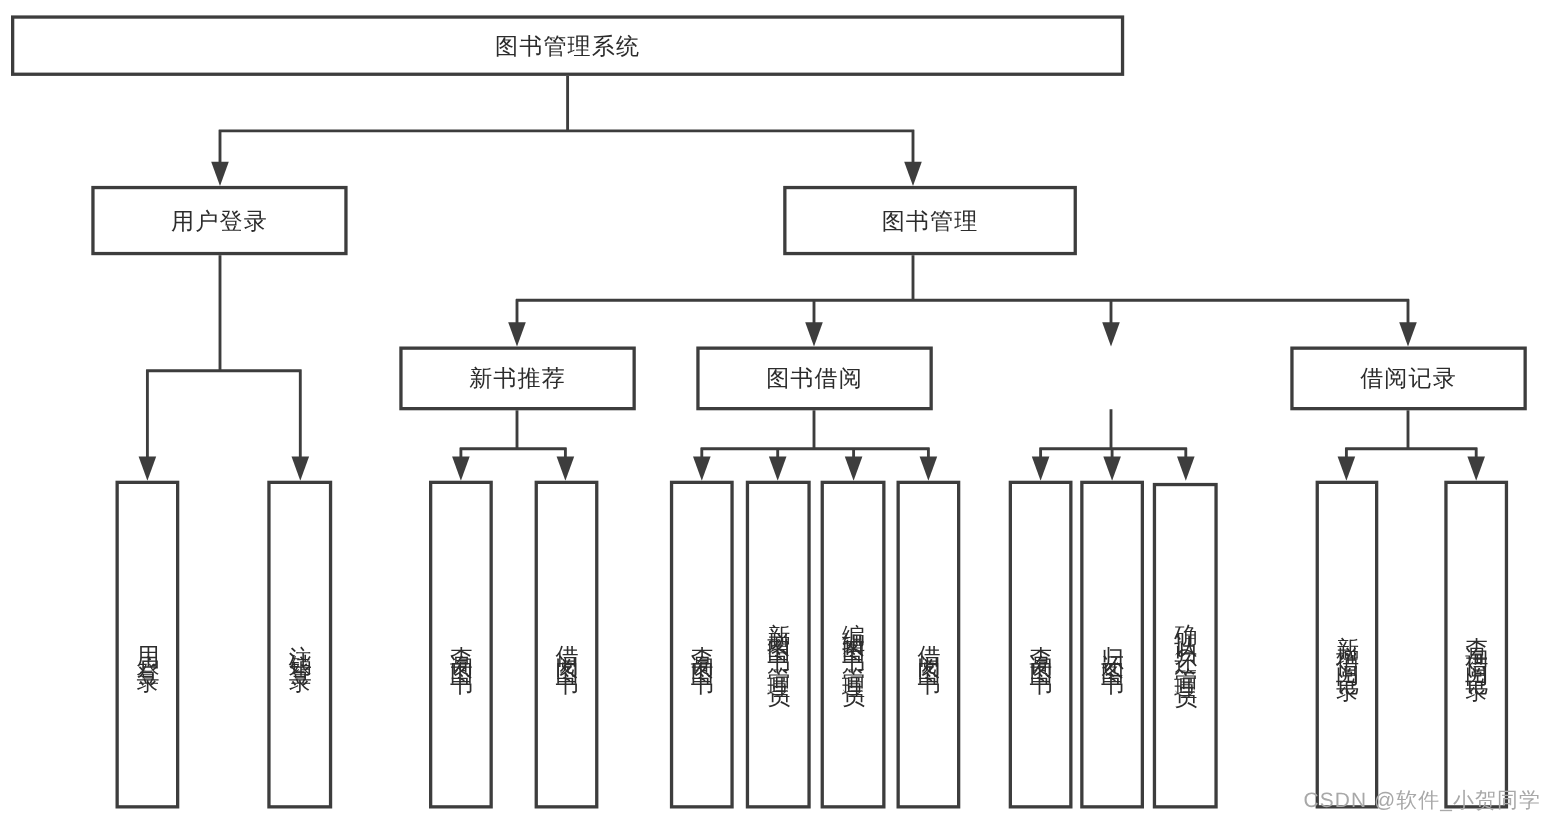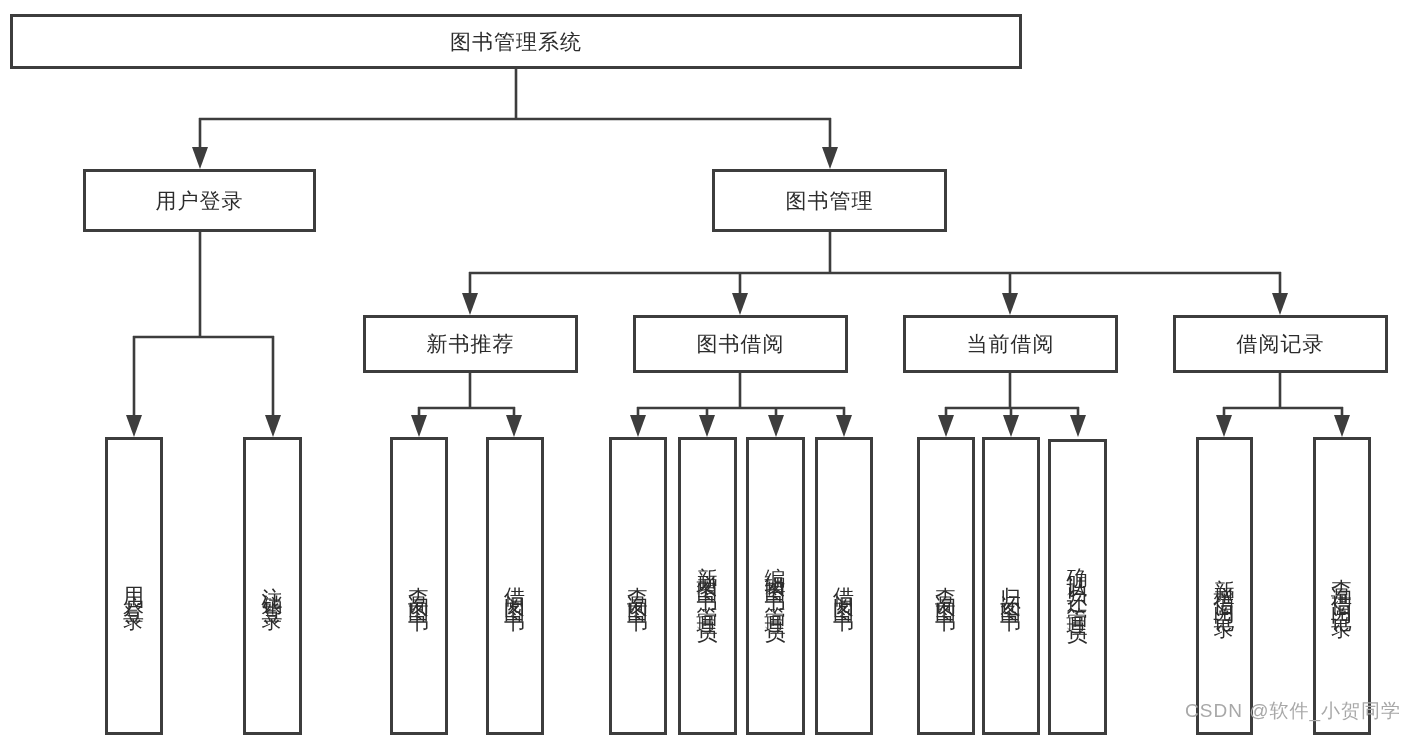--- a/index.html
+++ b/index.html
@@ -42,21 +42,21 @@
     writing-mode:vertical-rl;
     text-orientation:mixed;
     font-size:21px;
     letter-spacing:8px;
     color:var(--color-text);
     line-height:1;
     white-space:nowrap;
   }
   .watermark{
     position:absolute;
-    right:4px;bottom:23px;
+    right:4px;bottom:6px;
     font-size:19px;
     color:var(--color-watermark);
     letter-spacing:1px;
     z-index:5;
   }
 </style>
 </head>
 <body>
 
 <div class="canvas">
@@ -97,32 +97,29 @@
     <polygon points="1334,415 1350,415 1342,437"></polygon>
   </svg>
 
   <div class="node root" style="left:10px;top:14px;width:1012px;height:55px;">
     <span>图书管理系统</span>
   </div>
 
   <div class="node" style="left:83px;top:169px;width:233px;height:63px;">
     <span>用户登录</span>
   </div>
-  <div class="node" style="left:712px;top:169px;width:235px;height:63px;">
+  <div class="node" style="left:712px;top:169px;width:267px;height:63px;">
     <span>图书管理</span>
   </div>
 
   <div class="node" style="left:633px;top:315px;width:215px;height:58px;">
     <span>图书借阅</span>
   </div>
   <div class="node" style="left:363px;top:315px;width:215px;height:58px;">
     <span>新书推荐</span>
-  </div>
-  <div class="node" style="left:903px;top:315px;width:215px;height:58px;">
-    <span>当前借阅</span>
   </div>
   <div class="node" style="left:1173px;top:315px;width:215px;height:58px;">
     <span>借阅记录</span>
   </div>
 
   <div class="vnode" style="left:105px;top:437px;width:58px;height:298px;">
     <span class="vtext">用户登录</span>
   </div>
   <div class="vnode" style="left:243px;top:437px;width:59px;height:298px;">
     <span class="vtext">注销登录</span>

